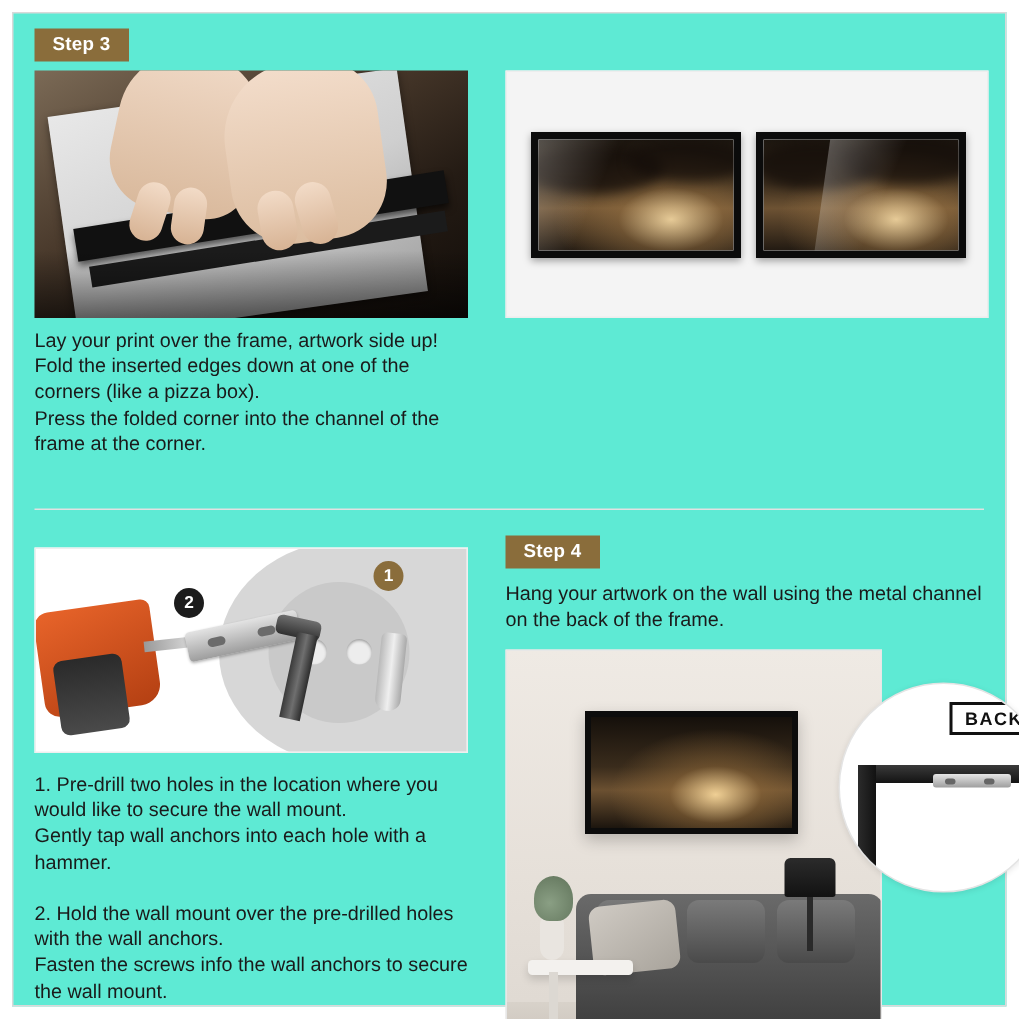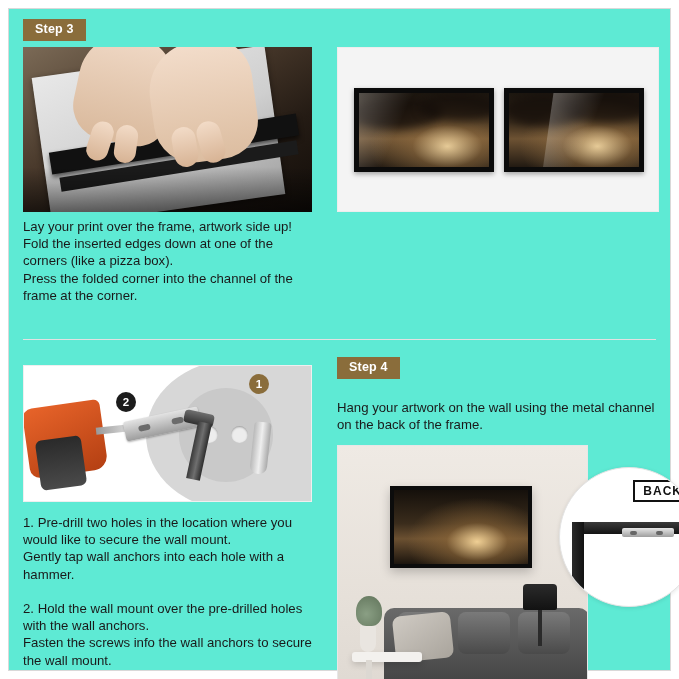--- a/index.html
+++ b/index.html
@@ -392,21 +392,21 @@
 Gently tap wall anchors into each hole with a hammer.
 
 2. Hold the wall mount over the pre-drilled holes with the wall anchors.
 Fasten the screws info the wall anchors to secure the wall mount.</div>
       </div>
 
       <div class="col-right" style="top:0;">
         <div class="badge-wrap">
           <span class="badge">Step 4</span>
         </div>
-        <div class="caption" style="margin-top:20px;">Hang your artwork on the wall using the metal channel on the back of the frame.</div>
+        <div class="caption" style="margin-top:8px;">Hang your artwork on the wall using the metal channel on the back of the frame.</div>
 
         <div style="position:relative;margin-top:12px;height:266px;">
           <div class="photo s5">
             <div class="wall"></div>
             <div class="art">
               <div class="sky"></div>
             </div>
             <div class="floor"></div>
             <div class="sofa"></div>
             <div class="cushion" style="left:60px;bottom:52px;width:52px;height:42px;"></div>

